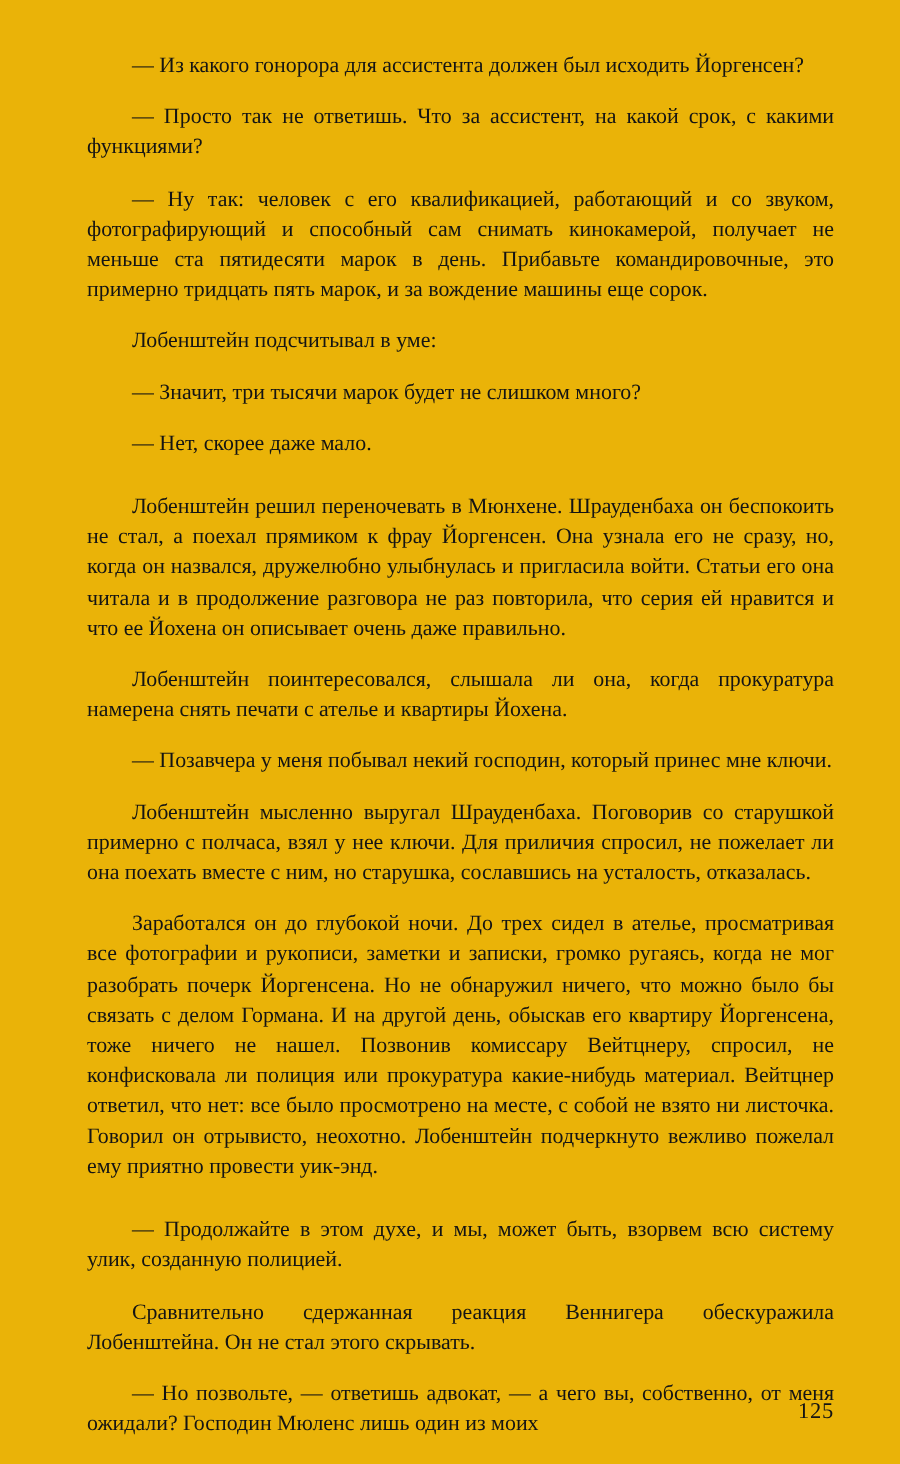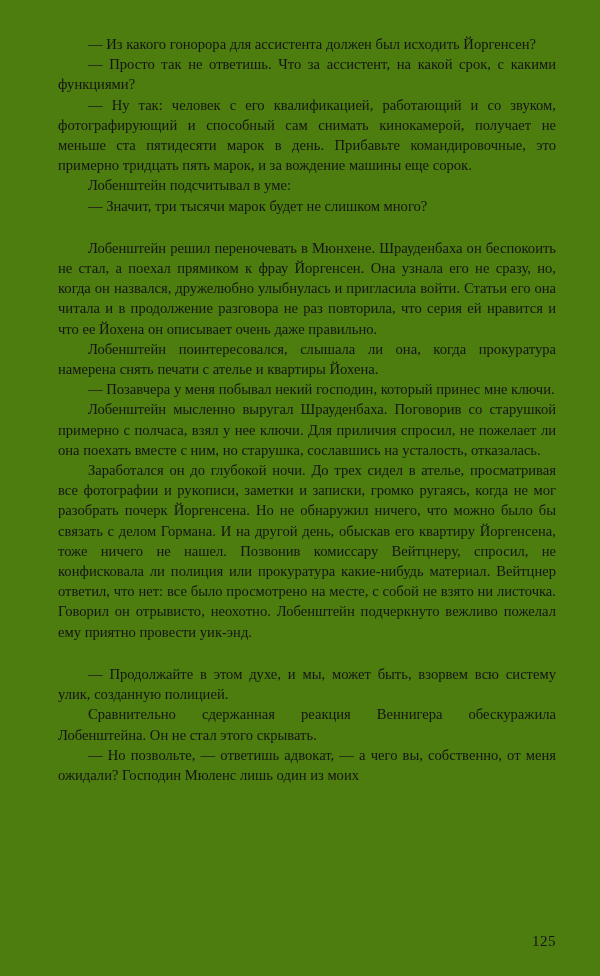--- a/index.html
+++ b/index.html
@@ -14,35 +14,35 @@
     color: #141414;
     position: relative;
     overflow: hidden;
   }
   .page {
     width: 600px;
     height: 976px;
     box-sizing: border-box;
     padding: 34px 44px 28px 58px;
     position: relative;
-    background: #4d7c0f;
+    background: #eab308;
   }
   .textblock {
     font-size: 14.6px;
     line-height: 20.2px;
     text-align: justify;
     text-justify: inter-word;
     hyphens: manual;
   }
   .para {
     margin: 0;
     text-indent: 30px;
   }
   .para + .para {
-    margin-top: 0;
+    margin-top: 14px;
   }
   .gap {
     height: 22px;
   }
   .pageno {
     position: absolute;
     right: 44px;
     bottom: 26px;
     font-size: 15px;
     font-weight: normal;
@@ -55,20 +55,21 @@
 <div class="page">
 
   <div class="textblock">
 
     <div>
       <p class="para">— Из какого гонорора для ассистента должен был исходить Йоргенсен?</p>
       <p class="para">— Просто так не ответишь. Что за ассистент, на какой срок, с какими функциями?</p>
       <p class="para">— Ну так: человек с его квалификацией, работающий и со звуком, фотографирующий и способный сам снимать кинокамерой, получает не меньше ста пятидесяти марок в день. Прибавьте командировочные, это примерно тридцать пять марок, и за вождение машины еще сорок.</p>
       <p class="para">Лобенштейн подсчитывал в уме:</p>
       <p class="para">— Значит, три тысячи марок будет не слишком много?</p>
+      <p class="para">— Нет, скорее даже мало.</p>
     </div>
 
     <div class="gap"></div>
 
     <div>
       <p class="para">Лобенштейн решил переночевать в Мюнхене. Шрауденбаха он беспокоить не стал, а поехал прямиком к фрау Йоргенсен. Она узнала его не сразу, но, когда он назвался, дружелюбно улыбнулась и пригласила войти. Статьи его она читала и в продолжение разговора не раз повторила, что серия ей нравится и что ее Йохена он описывает очень даже правильно.</p>
       <p class="para">Лобенштейн поинтересовался, слышала ли она, когда прокуратура намерена снять печати с ателье и квартиры Йохена.</p>
       <p class="para">— Позавчера у меня побывал некий господин, который принес мне ключи.</p>
       <p class="para">Лобенштейн мысленно выругал Шрауденбаха. Поговорив со старушкой примерно с полчаса, взял у нее ключи. Для приличия спросил, не пожелает ли она поехать вместе с ним, но старушка, сославшись на усталость, отказалась.</p>
       <p class="para">Заработался он до глубокой ночи. До трех сидел в ателье, просматривая все фотографии и рукописи, заметки и записки, громко ругаясь, когда не мог разобрать почерк Йоргенсена. Но не обнаружил ничего, что можно было бы связать с делом Гормана. И на другой день, обыскав его квартиру Йоргенсена, тоже ничего не нашел. Позвонив комиссару Вейтцнеру, спросил, не конфисковала ли полиция или прокуратура какие-нибудь материал. Вейтцнер ответил, что нет: все было просмотрено на месте, с собой не взято ни листочка. Говорил он отрывисто, неохотно. Лобенштейн подчеркнуто вежливо пожелал ему приятно провести уик-энд.</p>

